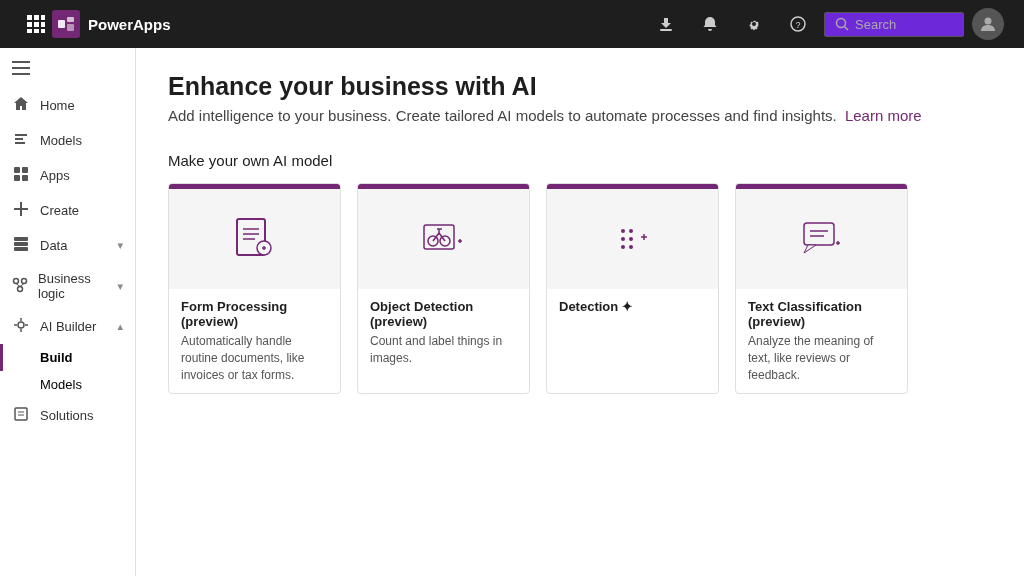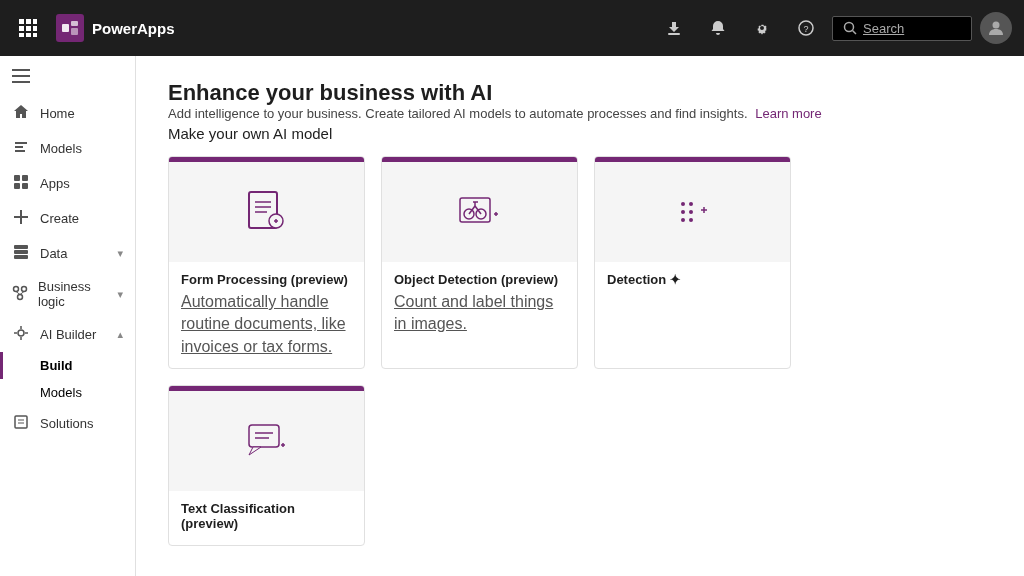--- a/index.html
+++ b/index.html
@@ -1,39 +1,39 @@
 <!DOCTYPE html>
 <html><head>
   <meta charset="utf-8">
   <style>
     * { box-sizing: border-box; margin: 0; padding: 0; }
     body { font-family: 'Segoe UI', sans-serif; font-size: 14px; background: #fff; display: flex; flex-direction: column; height: 576px; width: 1024px; overflow: hidden; }
 
     
     .top-bar {
-      display: flex; align-items: center; background: #1e1e1e; height: 56px; padding: 0 12px; gap: 12px; flex-shrink: 0;
+      display: flex; align-items: center; background: #1e1e1e; height: 48px; padding: 0 20px; flex-shrink: 0;
     }
     .top-bar-waffle {
       width: 32px; height: 32px; display: flex; align-items: center; justify-content: center; cursor: pointer; color: #fff;
     }
     .top-bar-logo { display: flex; align-items: center; gap: 8px; color: #fff; font-size: 15px; font-weight: 600; }
     .top-bar-logo .logo-icon {
       width: 28px; height: 28px; background: #742774; border-radius: 3px; display: flex; align-items: center; justify-content: center;
     }
     .top-bar-spacer { flex: 1; }
     .top-bar-icons { display: flex; align-items: center; gap: 8px; }
     .top-bar-icon-btn {
       width: 36px; height: 36px; display: flex; align-items: center; justify-content: center; color: #ccc; cursor: pointer; border-radius: 3px;
       font-size: 16px;
     }
     .top-bar-avatar {
       width: 32px; height: 32px; border-radius: 50%; background: #555; display: flex; align-items: center; justify-content: center; color: #fff; font-size: 14px; cursor: pointer;
     }
     .top-bar-search {
-      display: flex; align-items: center; background: #000000; border: 1px solid #555; border-radius: 2px; padding: 4px 10px; gap: 6px; color: #aaa; cursor: text; min-width: 140px; text-decoration: underline;
+      display: flex; align-items: center; background: #6d28d9; border: 1px solid #555; border-radius: 2px; padding: 4px 10px; gap: 6px; color: #aaa; cursor: text; min-width: 140px;
     }
 
     
     .main-layout { display: flex; flex: 1; overflow: hidden; }
 
     
     .sidebar {
       width: 136px; background: #fff; border-right: 1px solid #e0e0e0; display: flex; flex-direction: column; flex-shrink: 0; overflow-y: auto;
     }
     .sidebar-hamburger {
@@ -49,39 +49,39 @@
     }
     .sidebar-sub-item.active { font-weight: 600; }
     .sidebar-sub-item.active::before {
       content: ''; position: absolute; left: 0; top: 0; bottom: 0; width: 3px; background: #742774;
     }
 
     
     .content {
       flex: 1; padding: 24px 32px; overflow-y: auto; background: #fff;
     }
-    .page-title { font-size: 22px; font-weight: 600; color: #1e1e1e; }
-    .page-subtitle { font-size: 13px; color: #444; margin-bottom: 4px; }
+    .page-title { font-size: 25px; font-weight: 600; color: #1e1e1e; margin-bottom: 6px; }
+    .page-subtitle { font-size: 15px; color: #444; margin-bottom: 28px; }
     .page-subtitle a { color: #742774; text-decoration: none; }
     .section-title { font-size: 15px; font-weight: 400; color: #1e1e1e; margin-bottom: 14px; }
 
     
     .cards-grid { display: flex; gap: 16px; flex-wrap: wrap; }
     .card {
-      width: 197px; border: 1px solid #e0e0e0; border-radius: 4px; overflow: hidden; cursor: pointer; background: #fff;
+      width: 173px; border: 1px solid #e0e0e0; border-radius: 4px; overflow: hidden; cursor: pointer; background: #fff;
       transition: box-shadow 0.15s;
     }
     .card-top-bar { height: 5px; background: #742774; }
     .card-image {
       height: 100px; background: #f5f5f5; display: flex; align-items: center; justify-content: center;
     }
     .card-image svg { width: 56px; height: 56px; }
     .card-body { padding: 10px 12px; }
     .card-title { font-size: 13px; font-weight: 600; color: #1e1e1e; margin-bottom: 4px; }
-    .card-desc { font-size: 16px; color: #555; line-height: 1.4; text-decoration: underline; }
+    .card-desc { font-size: 12px; color: #555; line-height: 1.4; }
   </style>
 </head>
 <body>
 
 <div class="top-bar">
   <div class="top-bar-waffle">
     <svg width="18" height="18" viewBox="0 0 18 18" fill="#fff">
       <rect x="0" y="0" width="5" height="5"></rect>
         <rect x="7" y="0" width="5" height="5"></rect>
         <rect x="14" y="0" width="4" height="5"></rect>
@@ -335,18 +335,19 @@
             <polygon points="14,34 10,42 22,34" fill="#f5f5f5" stroke="#742774" stroke-width="1"></polygon>
             <line x1="16" y1="20" x2="34" y2="20" stroke="#742774" stroke-width="1.5"></line>
             <line x1="16" y1="25" x2="30" y2="25" stroke="#742774" stroke-width="1.5"></line>
 
             <line x1="42" y1="32" x2="46" y2="32" stroke="#742774" stroke-width="1.5"></line>
             <line x1="44" y1="30" x2="44" y2="34" stroke="#742774" stroke-width="1.5"></line>
           </svg>
         </div>
         <div class="card-body">
           <div class="card-title">Text Classification (preview)</div>
+          <div class="card-desc">Analyze the meaning of text, like reviews or feedback.</div>
         </div>
       </div>
 
     </div>
   </div>
 </div>
 
 </body></html>

